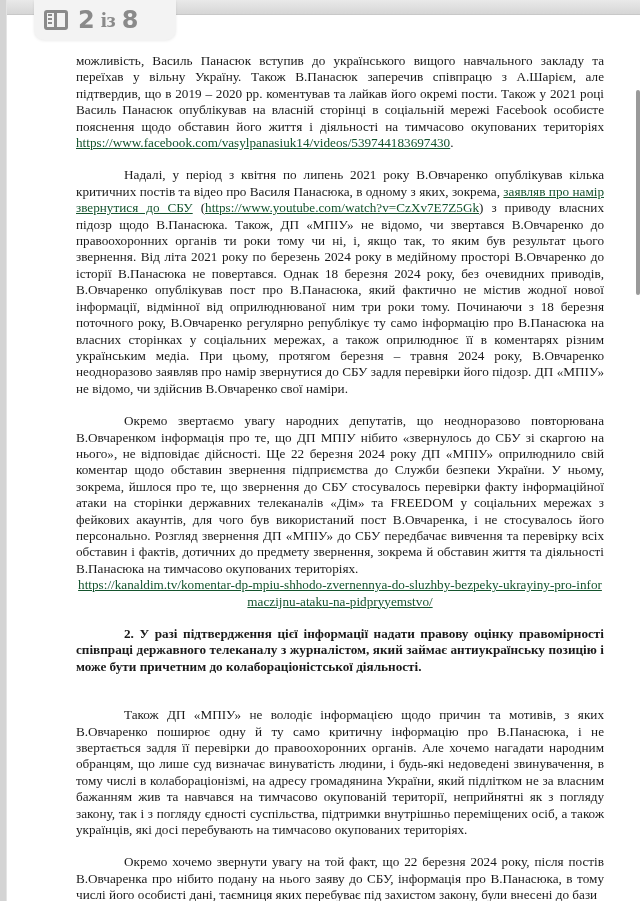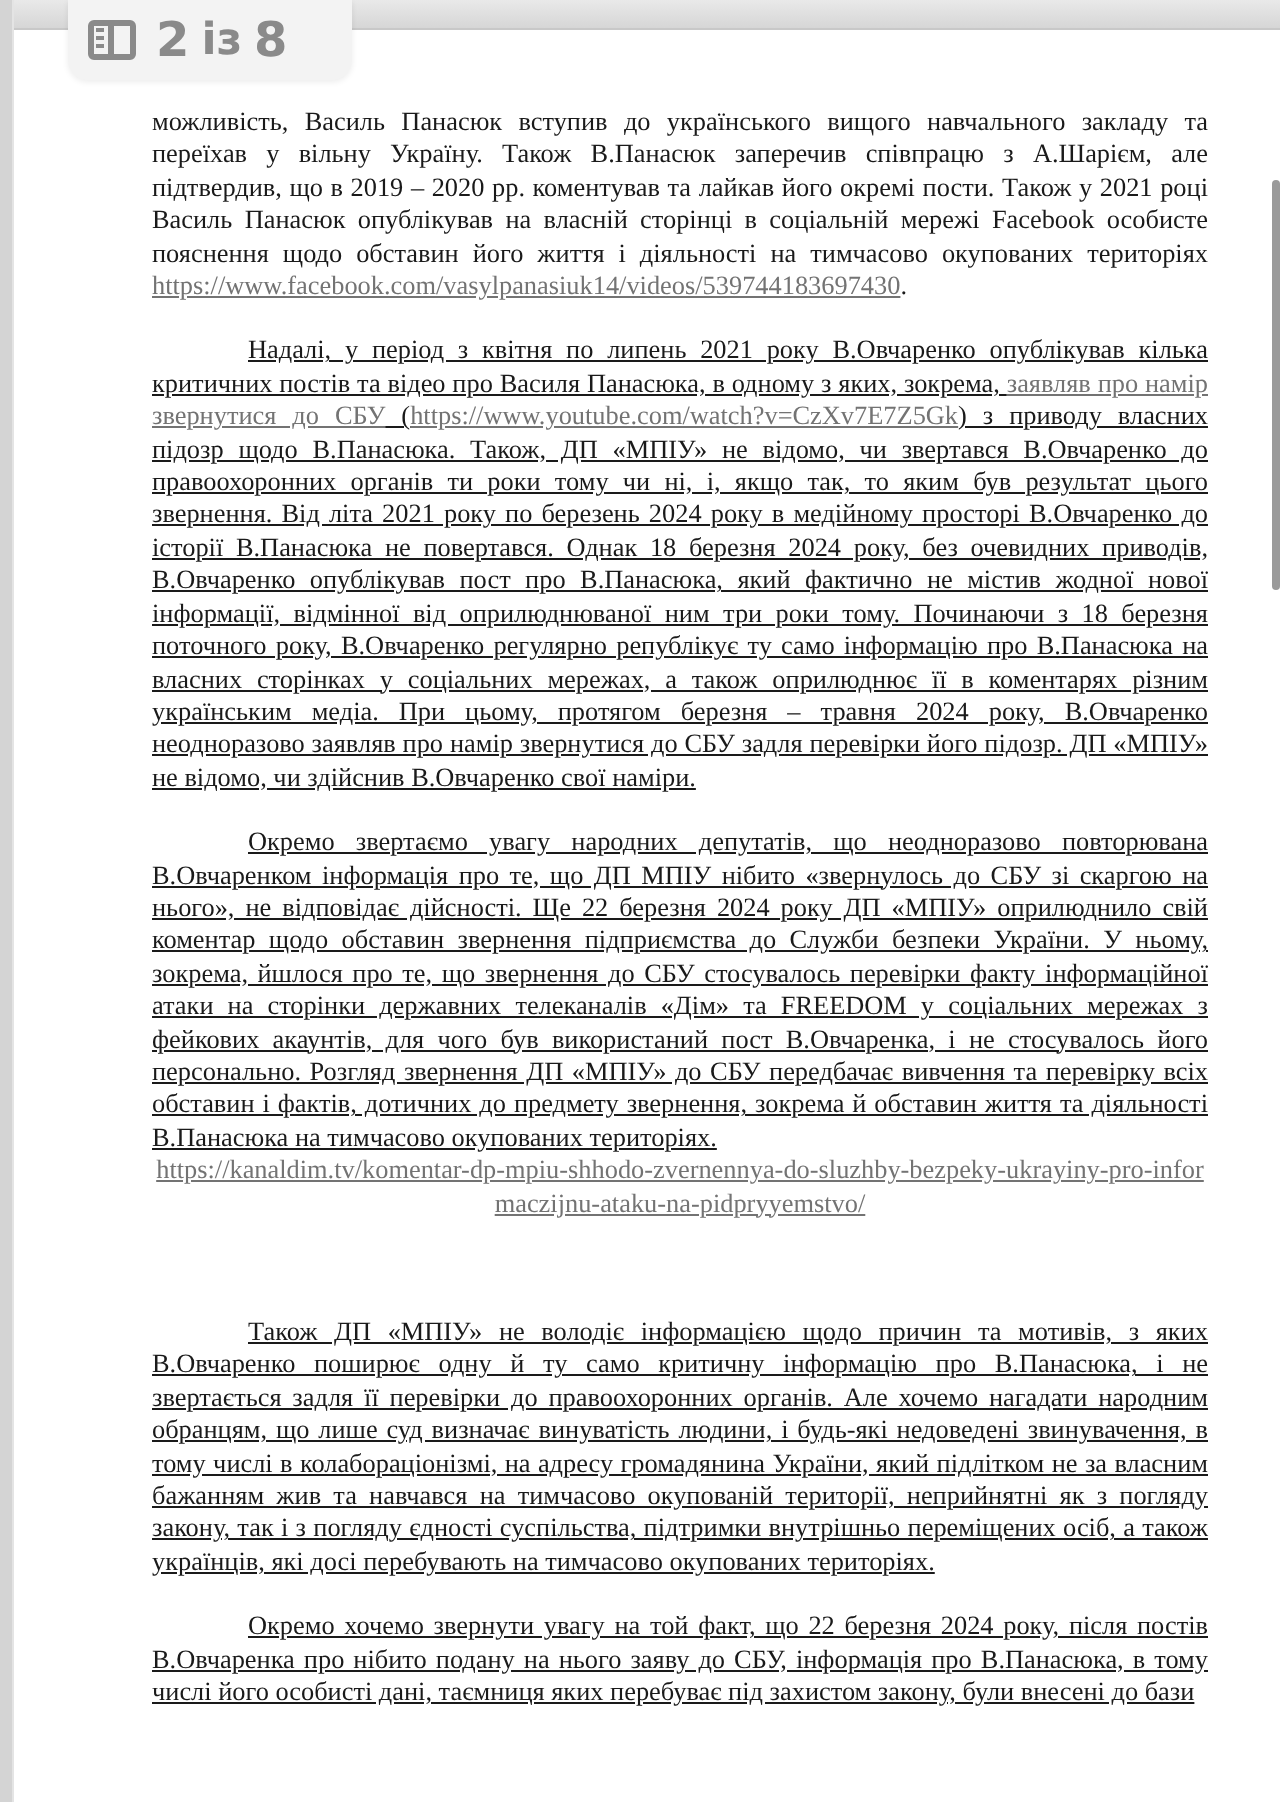--- a/index.html
+++ b/index.html
@@ -39,57 +39,58 @@
   }
   .scroll-thumb {
     position:absolute; right:0; top:90px; width:4px; height:205px;
     background:#9a9a9a; border-radius:2px;
   }
   .doc {
     position:absolute; left:76px; top:53px; width:528px;
     font-size:13.2px; line-height:16.4px;
   }
   .doc p { margin:0; text-align:justify; }
-  .indent { text-indent:48px;text-decoration:underline; }
+  .indent { text-indent:48px; }
   .gap { height:16px; }
-  a, .u { color:#737373; text-decoration:underline; }
+  a, .u { color:#14532d; text-decoration:underline; }
   .bold { font-weight:bold; }
 </style>
 </head>
 <body>
 
 <div class="top-bar"></div>
 <div class="left-edge"></div>
 
 <div class="page-badge">
   <span class="sidebar-icon">
       <span class="dots"></span>
     </span>
   <span>2</span>
-  <span style="font-size:22px;margin:0 6px;">із</span>
+  <span style="font-size:22px;margin:0 6px;font-family:Liberation Serif, serif;">із</span>
   <span>8</span>
 </div>
 
 <div class="scroll-thumb"></div>
 
 <div class="doc">
   <p><span>можливість, Василь Панасюк вступив до українського вищого навчального закладу та переїхав у вільну Україну. Також В.Панасюк заперечив співпрацю з А.Шарієм, але підтвердив, що в 2019 – 2020 рр. коментував та лайкав його окремі пости. Також у 2021 році Василь Панасюк опублікував на власній сторінці в соціальній мережі Facebook особисте пояснення щодо обставин його життя і діяльності на тимчасово окупованих територіях </span><a>https://www.facebook.com/vasylpanasiuk14/videos/539744183697430</a><span>.</span></p>
 
   <div class="gap"></div>
 
   <p class="indent"><span>Надалі, у період з квітня по липень 2021 року В.Овчаренко опублікував кілька критичних постів та відео про Василя Панасюка, в одному з яких, зокрема, </span><span class="u">заявляв про намір звернутися до СБУ</span><span> (</span><a>https://www.youtube.com/watch?v=CzXv7E7Z5Gk</a><span>)  з приводу власних підозр щодо В.Панасюка. Також, ДП «МПІУ» не відомо, чи звертався В.Овчаренко до правоохоронних органів ти роки тому чи ні, і, якщо так, то яким був результат цього звернення. Від літа 2021 року по березень 2024 року в медійному просторі В.Овчаренко до історії В.Панасюка не повертався. Однак 18 березня 2024 року, без очевидних приводів, В.Овчаренко опублікував пост про В.Панасюка, який фактично не містив жодної нової інформації, відмінної від оприлюднюваної ним три роки тому. Починаючи з 18 березня поточного року, В.Овчаренко регулярно републікує ту само інформацію про В.Панасюка на власних сторінках у соціальних мережах, а також оприлюднює її в коментарях різним українським медіа. При цьому, протягом березня – травня 2024 року, В.Овчаренко неодноразово заявляв про намір звернутися до СБУ задля перевірки його підозр. ДП «МПІУ» не відомо, чи здійснив В.Овчаренко свої наміри.</span></p>
 
   <div class="gap"></div>
 
   <p class="indent">Окремо звертаємо увагу народних депутатів, що неодноразово повторювана В.Овчаренком інформація про те, що ДП МПІУ нібито «звернулось до СБУ зі скаргою на нього», не відповідає дійсності. Ще 22 березня 2024 року ДП «МПІУ» оприлюднило свій коментар щодо обставин звернення підприємства до Служби безпеки України. У ньому, зокрема, йшлося про те, що звернення до СБУ стосувалось перевірки факту інформаційної атаки на сторінки державних телеканалів «Дім» та FREEDOM у соціальних мережах з фейкових акаунтів, для чого був використаний пост В.Овчаренка, і не стосувалось його персонально. Розгляд звернення ДП «МПІУ» до СБУ передбачає вивчення та перевірку всіх обставин і фактів, дотичних до предмету звернення, зокрема й обставин життя та діяльності В.Панасюка на тимчасово окупованих територіях.</p>
 
   <p style="text-align:center;"><a style="word-break:break-all;">https://kanaldim.tv/komentar-dp-mpiu-shhodo-zvernennya-do-sluzhby-bezpeky-ukrayiny-pro-informaczijnu-ataku-na-pidpryyemstvo/</a></p>
 
   <div class="gap"></div>
 
+  <p class="indent bold">2. У разі підтвердження цієї інформації надати правову оцінку правомірності співпраці державного телеканалу з журналістом, який займає антиукраїнську позицію і може бути причетним до колабораціоністської діяльності.</p>
 
   <div class="gap"></div>
 
 
   <div class="gap"></div>
 
   <p class="indent">Також ДП «МПІУ» не володіє інформацією щодо причин та мотивів, з яких В.Овчаренко поширює одну й ту само критичну інформацію про В.Панасюка, і не звертається задля її перевірки до правоохоронних органів. Але хочемо нагадати народним обранцям, що лише суд визначає винуватість людини, і будь-які недоведені звинувачення, в тому числі в колабораціонізмі, на адресу громадянина України, який підлітком не за власним бажанням жив та навчався на тимчасово окупованій території, неприйнятні як з погляду закону, так і з погляду єдності суспільства, підтримки внутрішньо переміщених осіб, а також українців, які досі перебувають на тимчасово окупованих територіях.</p>
 
   <div class="gap"></div>
 

